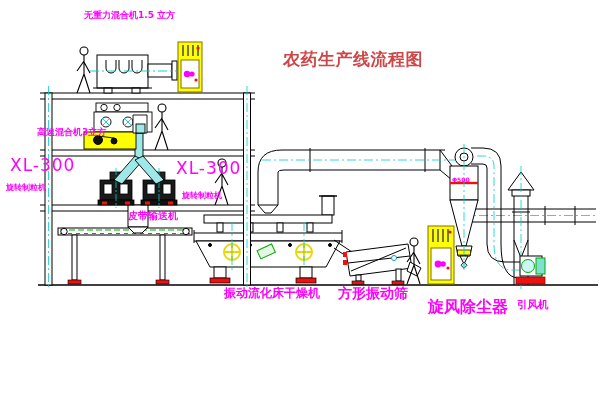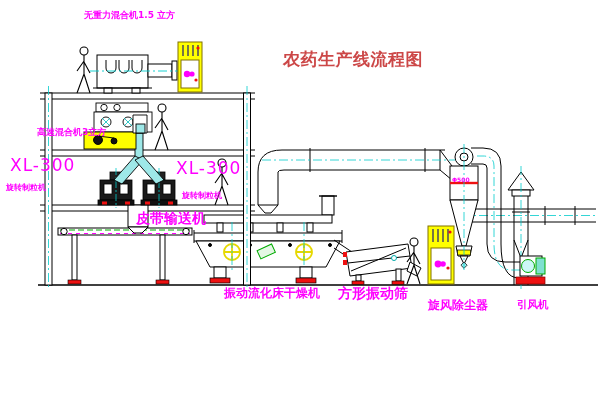--- a/index.html
+++ b/index.html
@@ -10,26 +10,26 @@
   .canvas svg{position:absolute;left:0;top:0;}
   .lbl{position:absolute;white-space:nowrap;color:#ff00ff;font-weight:bold;line-height:1;}
   .t-title-zh{left:283px;top:51px;font-size:17px;color:#cc4747;font-weight:bold;letter-spacing:0.5px;}
   .t-title-cap{left:386px;top:44px;font-size:21px;color:#cc4747;font-weight:400;letter-spacing:1px;}
   .t-gravity{left:84px;top:11px;font-size:9px;}
   .t-hsmixer{left:37px;top:128px;font-size:9px;}
   .t-xl-l{left:10px;top:157px;font-size:17px;font-weight:500;letter-spacing:1px;}
   .t-xl-l-sub{left:6px;top:184px;font-size:8px;}
   .t-xl-r{left:176px;top:160px;font-size:17px;font-weight:500;letter-spacing:1px;}
   .t-xl-r-sub{left:182px;top:192px;font-size:8px;}
-  .t-belt{left:136px;top:211px;font-size:14px;text-align:center;}
+  .t-belt{left:128px;top:211px;font-size:10px;text-align:center;}
   .t-dryer-name{left:224px;top:287px;font-size:12px;}
   .t-dryer-model{left:222px;top:297px;font-size:17px;font-weight:500;letter-spacing:1px;}
   .t-sieve-name{left:338px;top:286px;font-size:14px;}
   .t-sieve-model{left:332px;top:296px;font-size:16px;font-weight:500;letter-spacing:1px;}
-  .t-cyclone{left:428px;top:299px;font-size:12px;}
+  .t-cyclone{left:428px;top:299px;font-size:16px;}
   .t-fan{left:517px;top:299px;font-size:10.5px;}
   .t-cycsize{left:452px;top:177px;font-size:6px;}
 </style>
 </head>
 <body>
 
 <div class="canvas">
 <svg width="600" height="403" viewBox="0 0 600 403">
   <defs>
     <g id="person" stroke="#000" stroke-width="1.1" fill="#fff">

